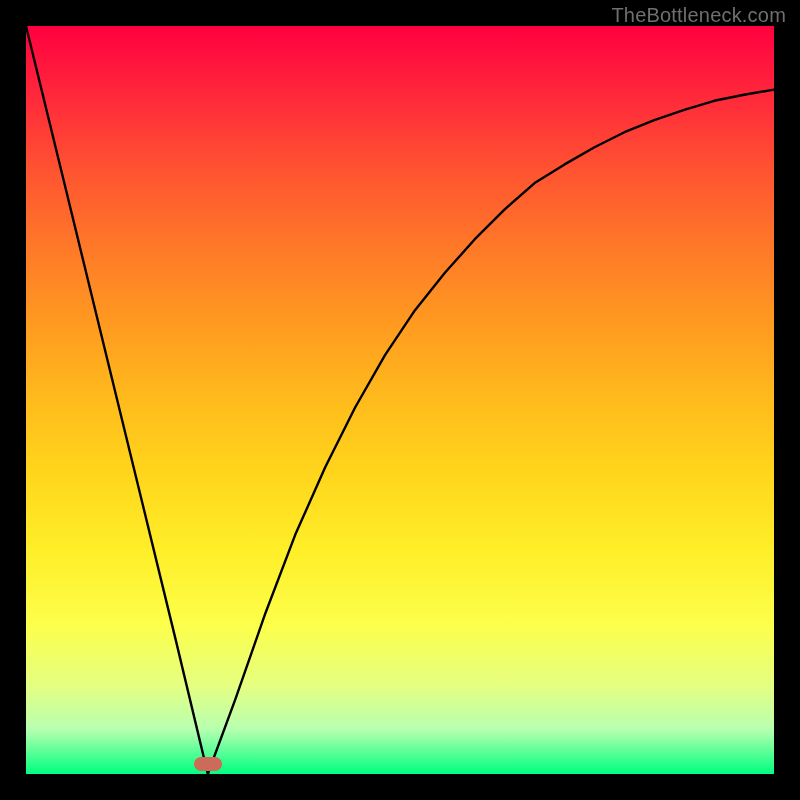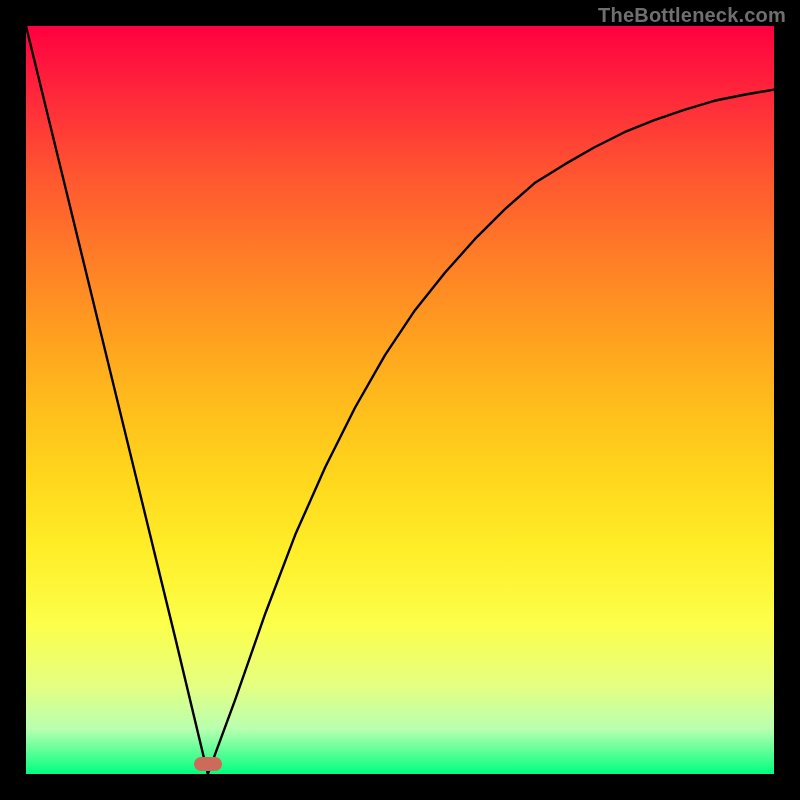--- a/index.html
+++ b/index.html
@@ -30,21 +30,21 @@
       #b8ffb0 94%,
       #00ff7f 100%
     );
   }
   .attrib {
     position: absolute;
     top: 4px;
     right: 14px;
     font-family: Arial, Helvetica, sans-serif;
     font-size: 20px;
-    font-weight: bold;
+    font-weight: normal;
     color: #6f6f6f;
     letter-spacing: 0.2px;
     margin-left: 21px;
   }
   svg.curve {
     position: absolute;
     left: 0; top: 0;
     width: 748px; height: 748px;
     overflow: visible;
   }

